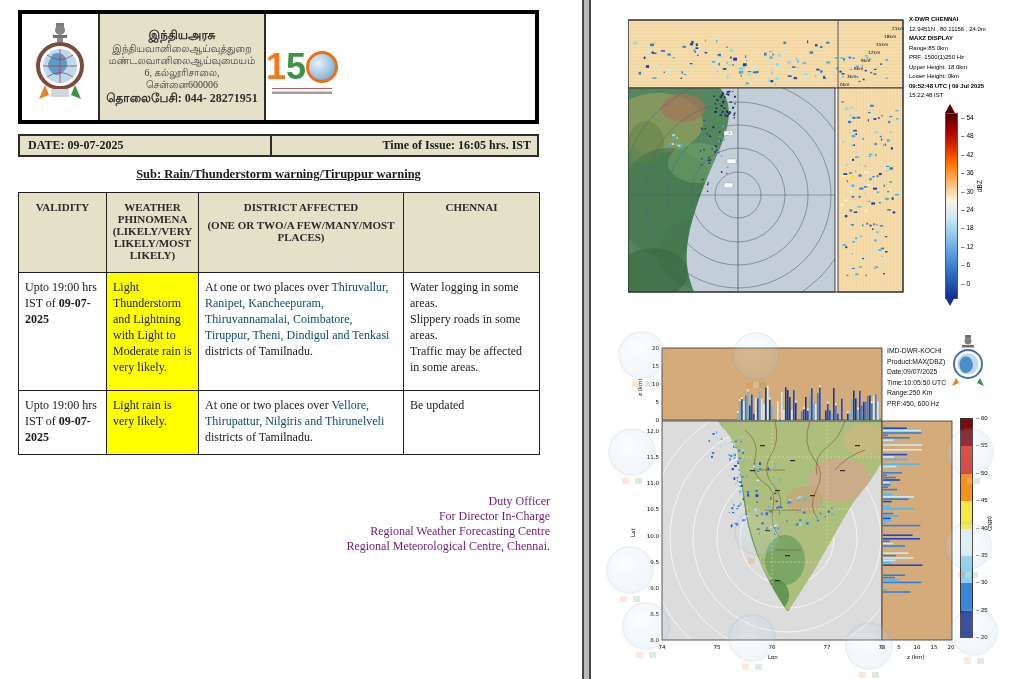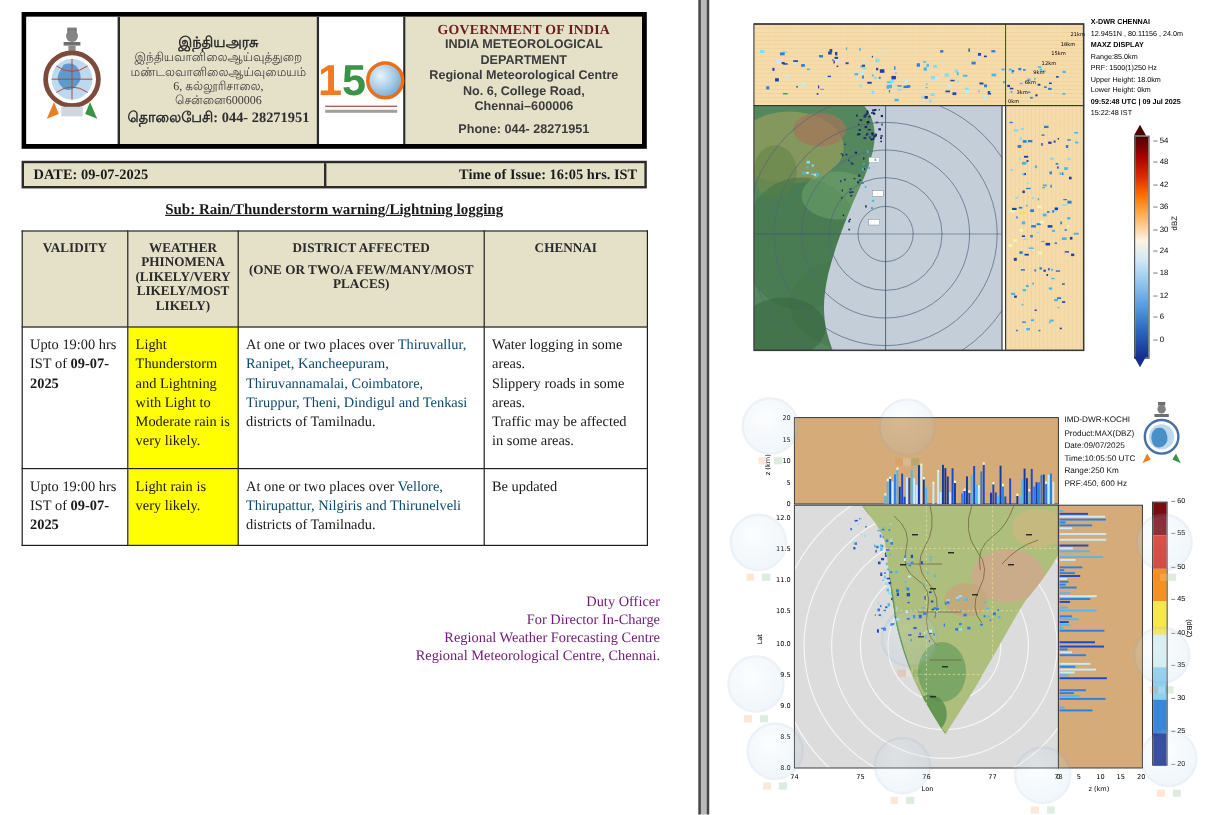--- a/index.html
+++ b/index.html
@@ -115,37 +115,29 @@
         <div class="t-big">தொலைபேசி: 044- 28271951</div>
       </div>
       <div class="hcell h-150">
         <div class="logo150">
           <span class="l150-1">1</span>
           <span class="l150-5">5</span>
           <span class="l150-0"></span>
           <span class="l150-cap"></span>
         </div>
       </div>
-      <div class="hcell h-addr">
-        <div class="a-mar">GOVERNMENT OF INDIA</div>
-        <div class="a-sans">INDIA METEOROLOGICAL DEPARTMENT</div>
-        <div class="a-sans">Regional Meteorological Centre</div>
-        <div class="a-sans">No. 6, College Road,</div>
-        <div class="a-sans">Chennai–600006</div>
-        <div class="a-sans hdr-sub">Phone:  044- 28271951</div>
-      </div>
     </div>
 
     <div class="daterow">
       <div class="dcell d-left">DATE: 09-07-2025</div>
       <div class="dcell d-right">Time of Issue: 16:05 hrs. IST</div>
     </div>
 
     <div class="subject">
-      <span>Sub: Rain/Thunderstorm warning/Lightning logging</span>
+      <span>Sub: Rain/Thunderstorm warning/Tiruppur warning</span>
     </div>
 
     <table class="warn">
       <tbody>
           <tr>
         <th class="c-val">VALIDITY</th>
         <th class="c-wx">WEATHER PHINOMENA (LIKELY/VERY LIKELY/MOST LIKELY)</th>
         <th class="c-dist">
           <div>DISTRICT AFFECTED</div>
           <div class="hdr-sub">(ONE OR TWO/A FEW/MANY/MOST PLACES)</div>

